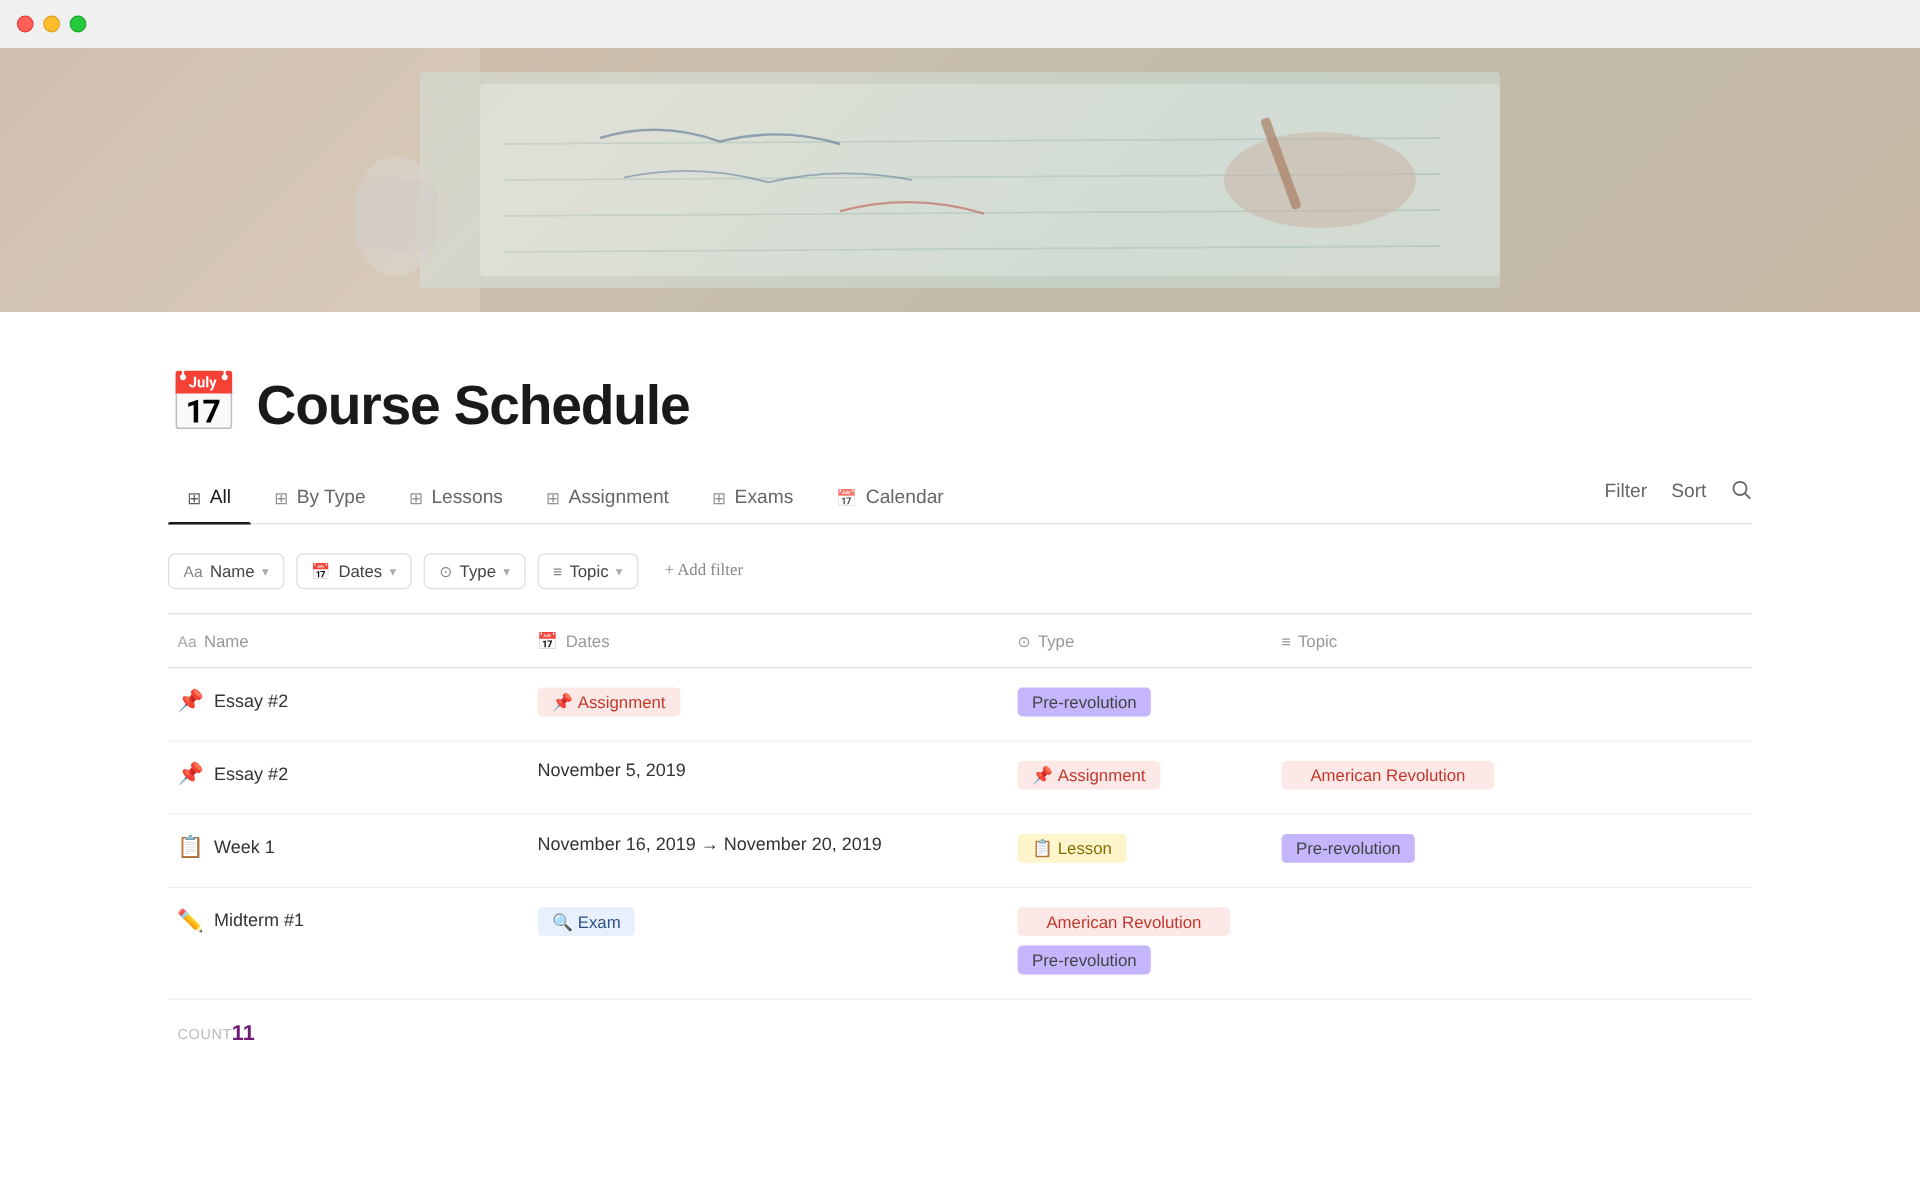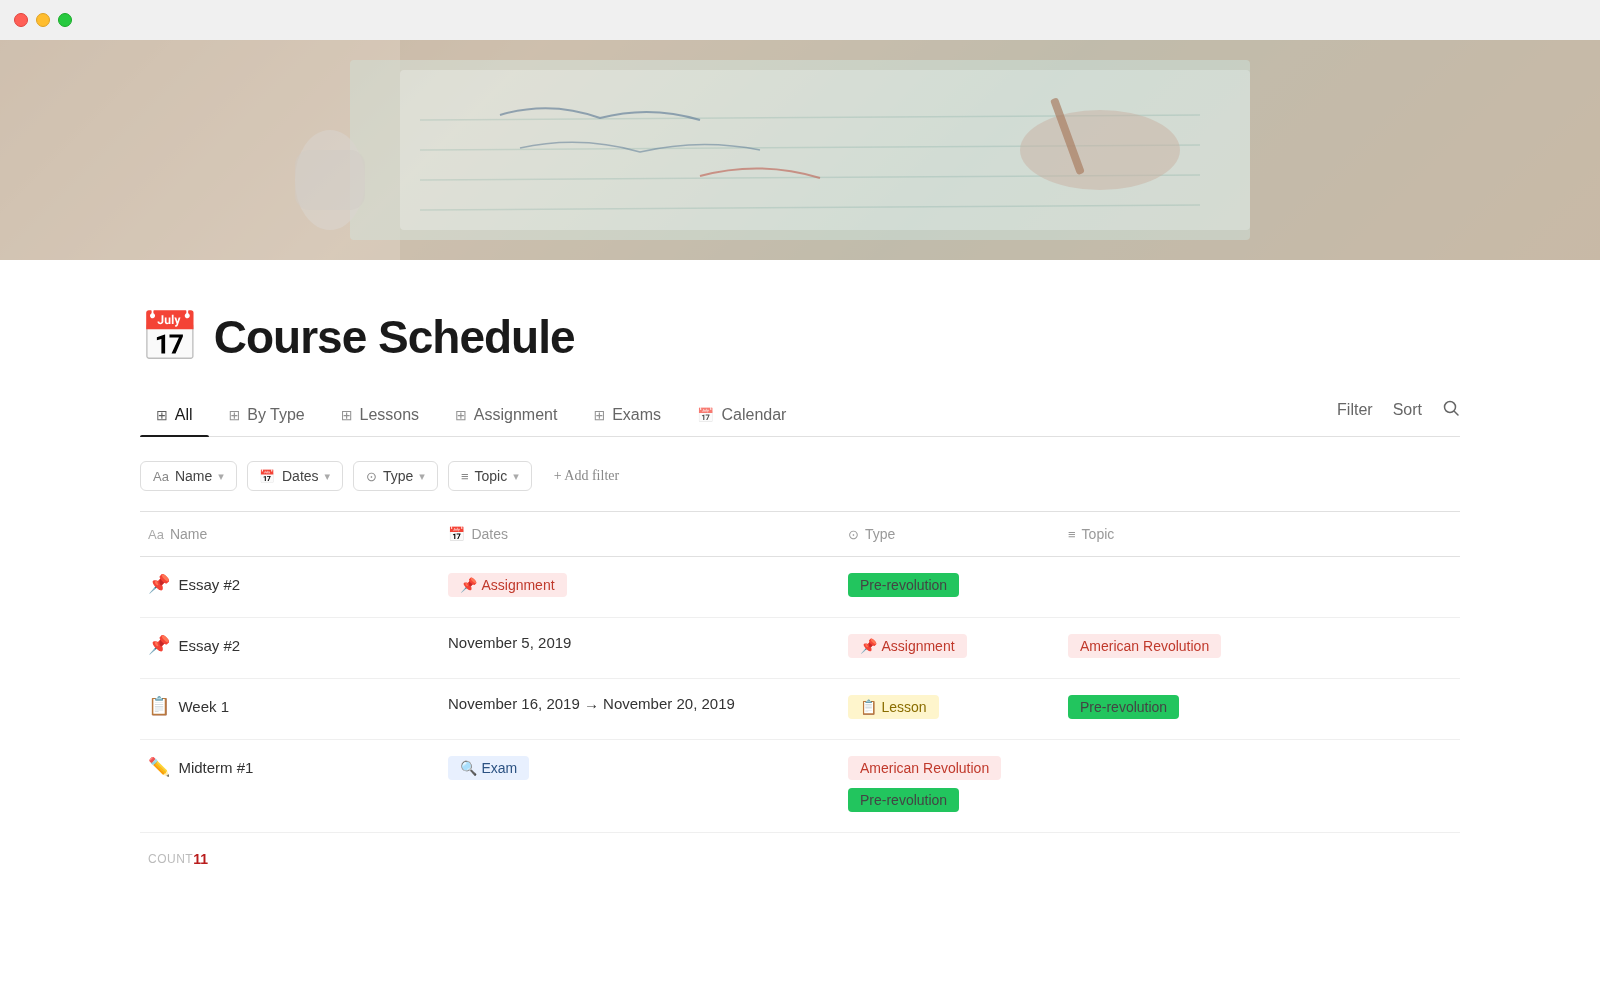--- a/index.html
+++ b/index.html
@@ -215,32 +215,32 @@
       color: #8a6d00;
     }
     .badge-exam {
       background: #e8f0fe;
       color: #2c5282;
     }
 
     
     .topic-chip {
       display: inline-block;
-      padding: 4px 12px;
+      padding: 4px 24px;
       border-radius: 4px;
       background: #fde8e8;
       color: #c0392b;
       font-size: 14px;
       margin-bottom: 4px;
     }
     .topic-chip-light {
       display: inline-block;
       padding: 4px 12px;
       border-radius: 4px;
-      background: #22c55e;
+      background: #c4b5fd;
       color: #444;
       font-size: 14px;
       margin-bottom: 4px;
     }
     .topic-col {
       flex-direction: column;
       gap: 4px;
       align-items: flex-start;
     }
 
@@ -253,22 +253,22 @@
       gap: 0;
       align-items: center;
     }
     .count-label {
       text-transform: uppercase;
       font-size: 12px;
       letter-spacing: 0.5px;
       color: #bbb;
     }
     .count-value {
-      font-size: 14px;
-      color: #b91c1c;
+      font-size: 18px;
+      color: #701a75;
       font-weight: 600;
     }
   </style>
 </head>
 <body>
 
 <div class="titlebar">
   <div class="traffic-light" style="background:#ff5f56; border: 1px solid #e0443e;"></div>
   <div class="traffic-light" style="background:#ffbd2e; border: 1px solid #dea123;"></div>
   <div class="traffic-light" style="background:#27c93f; border: 1px solid #1aab29;"></div>

